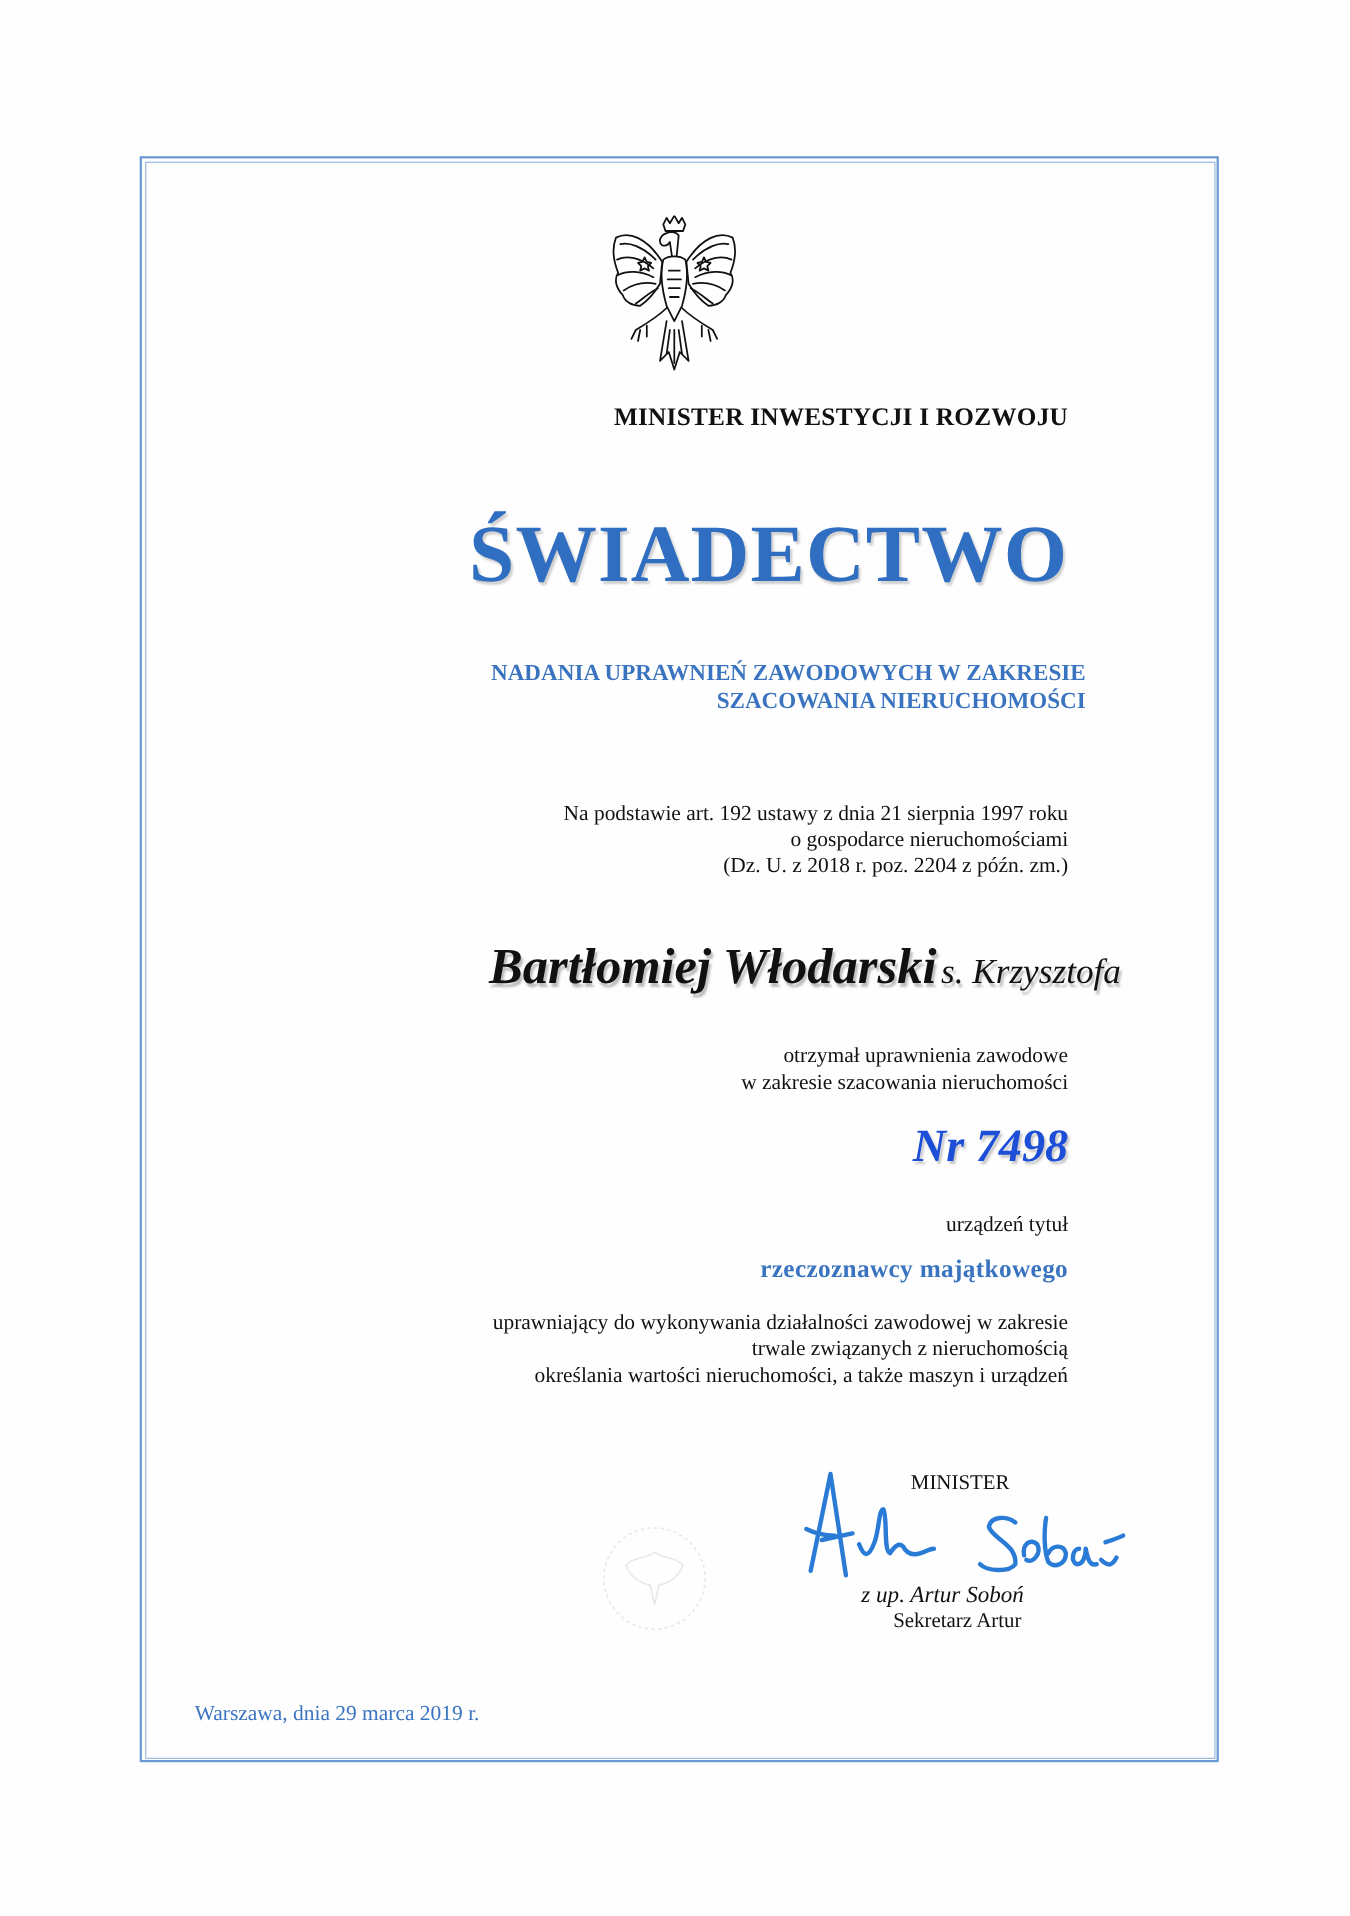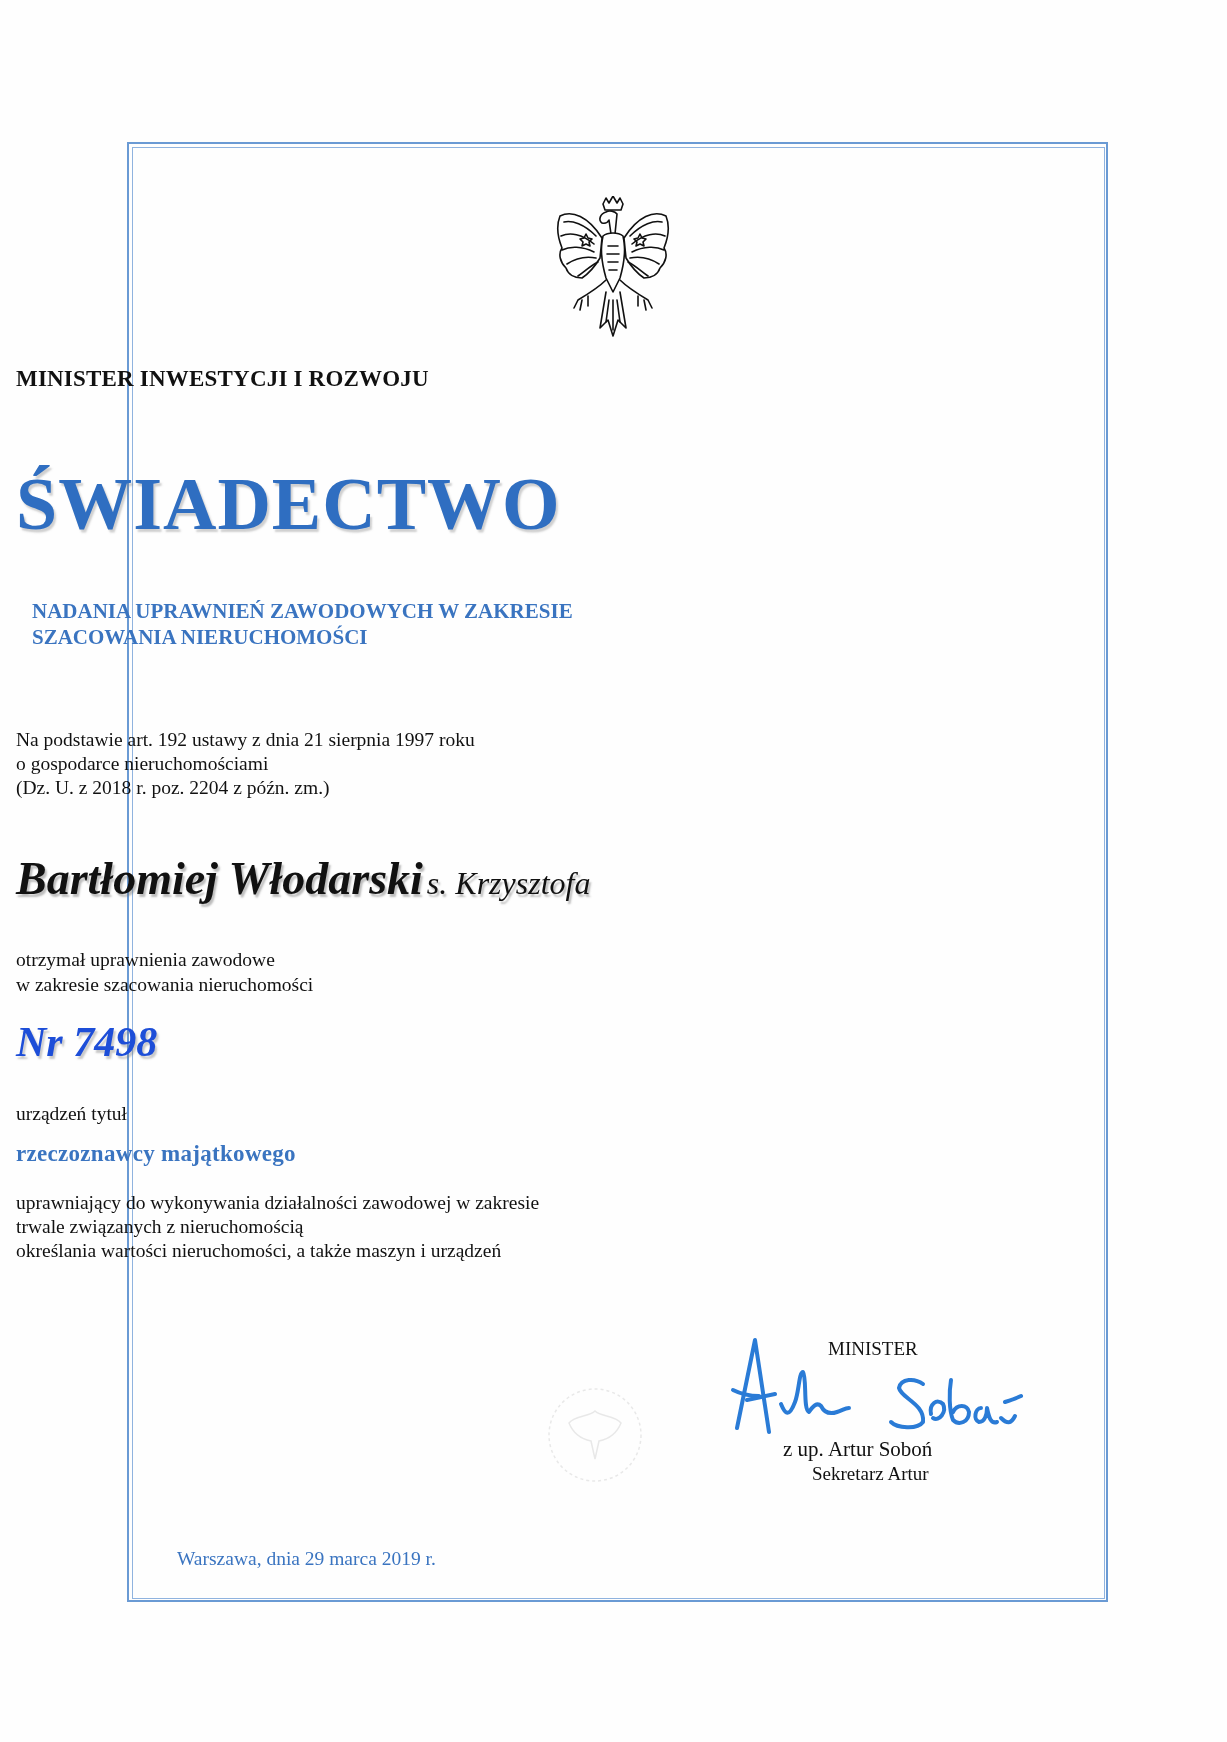--- a/index.html
+++ b/index.html
@@ -6,44 +6,44 @@
     body { width: 1227px; height: 1742px; position: relative; overflow: hidden; }
     .page { position: absolute; left: 0; top: 0; width: 1227px; height: 1742px; background: #fefefe; }
     .frame-outer {
       position: absolute; left: 127px; top: 142px; width: 977px; height: 1456px;
       border: 2px solid #6a9ad4; box-sizing: content-box;
     }
     .frame-inner {
       position: absolute; left: 132px; top: 147px; width: 971px; height: 1450px;
       border: 1px solid #8fb3df;
     }
-    .center { position: absolute; left: 16px; width: 971px; text-align: left; }
+    .center { position: absolute; left: 0; width: 971px; text-align: right; }
     .serif { font-family: "Liberation Serif", "DejaVu Serif", serif; }
     .eagle { position: absolute; left: 548px; top: 196px; width: 130px; height: 142px; }
     .ministry { top: 366px; font-size: 23px; font-weight: bold; color: #111; letter-spacing: 0.2px; }
     .title {
       top: 462px; font-size: 74px; font-weight: bold; color: #2f6ec1; letter-spacing: 1px;
       text-shadow: 2px 3px 2px rgba(120,120,120,0.35);
     }
     .subtitle { top: 598px; font-size: 21px; font-weight: bold; color: #3a74c0; line-height: 26px; padding-left: 16px; }
     .basis { top: 728px; font-size: 19.5px; color: #111; line-height: 24px; }
-    .name-line { top: 852px; color: #111; text-shadow: 2px 3px 2px rgba(110,110,110,0.45); }
+    .name-line { top: 852px; color: #111; text-shadow: 2px 3px 2px rgba(110,110,110,0.45); padding-left: 48px; }
     .name { font-size: 46px; font-weight: bold; font-style: italic; }
     .patronymic { font-size: 32px; font-style: italic; font-weight: normal; }
     .received { top: 947px; font-size: 19.5px; color: #111; line-height: 25px; }
     .number {
       top: 1018px; font-size: 42px; font-weight: bold; font-style: italic; color: #1d4ed8;
       text-shadow: 2px 3px 2px rgba(120,120,120,0.4);
     }
     .obtaining { top: 1103px; font-size: 19.5px; color: #111; }
     .profession { top: 1141px; font-size: 23px; font-weight: bold; color: #3a74c0; letter-spacing: 0.3px; }
     .scope { top: 1191px; font-size: 19.5px; color: #111; line-height: 24px; }
     .minister-label { position: absolute; left: 828px; top: 1338px; font-size: 19px; color: #111; }
     .signature { position: absolute; left: 725px; top: 1332px; width: 300px; height: 110px; }
-    .signatory { position: absolute; left: 783px; top: 1437px; font-size: 21px; color: #111; }
+    .signatory { position: absolute; left: 783px; top: 1437px; font-size: 21px; font-style: italic; color: #111; }
     .signatory-role { position: absolute; left: 812px; top: 1463px; font-size: 19px; color: #111; }
     .seal { position: absolute; left: 545px; top: 1383px; width: 100px; height: 105px; opacity: 0.18; }
     .place-date { position: absolute; left: 177px; top: 1548px; font-size: 19.5px; color: #3a74c0; }
   </style>
 </head>
 <body>
 
 <div class="page">
 
   <div class="frame-outer"></div>

